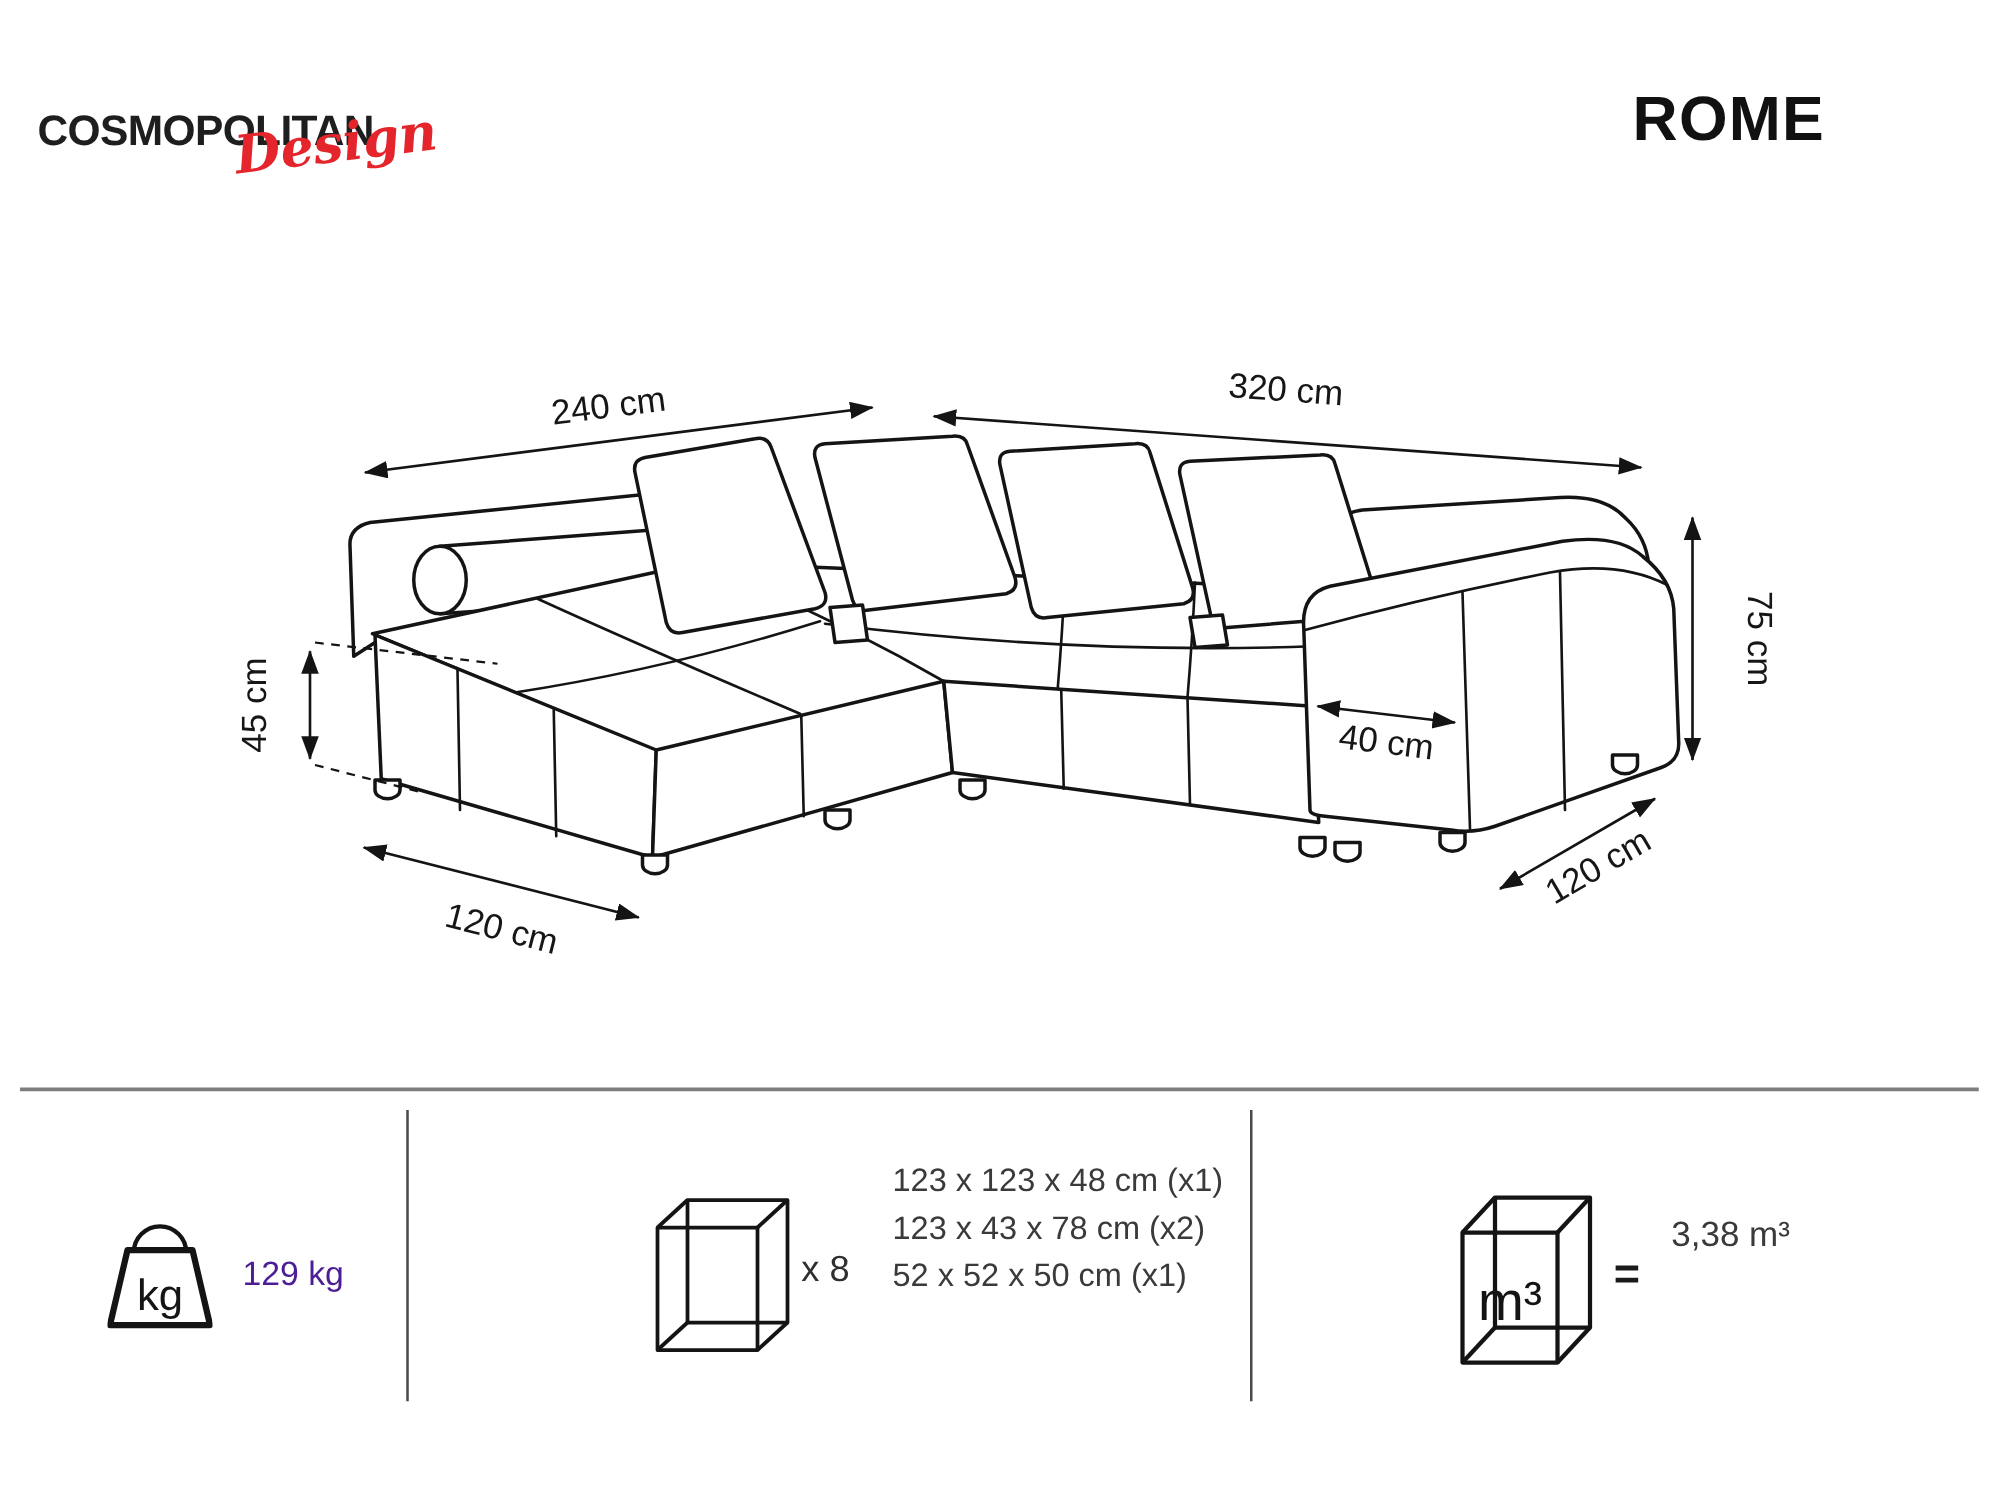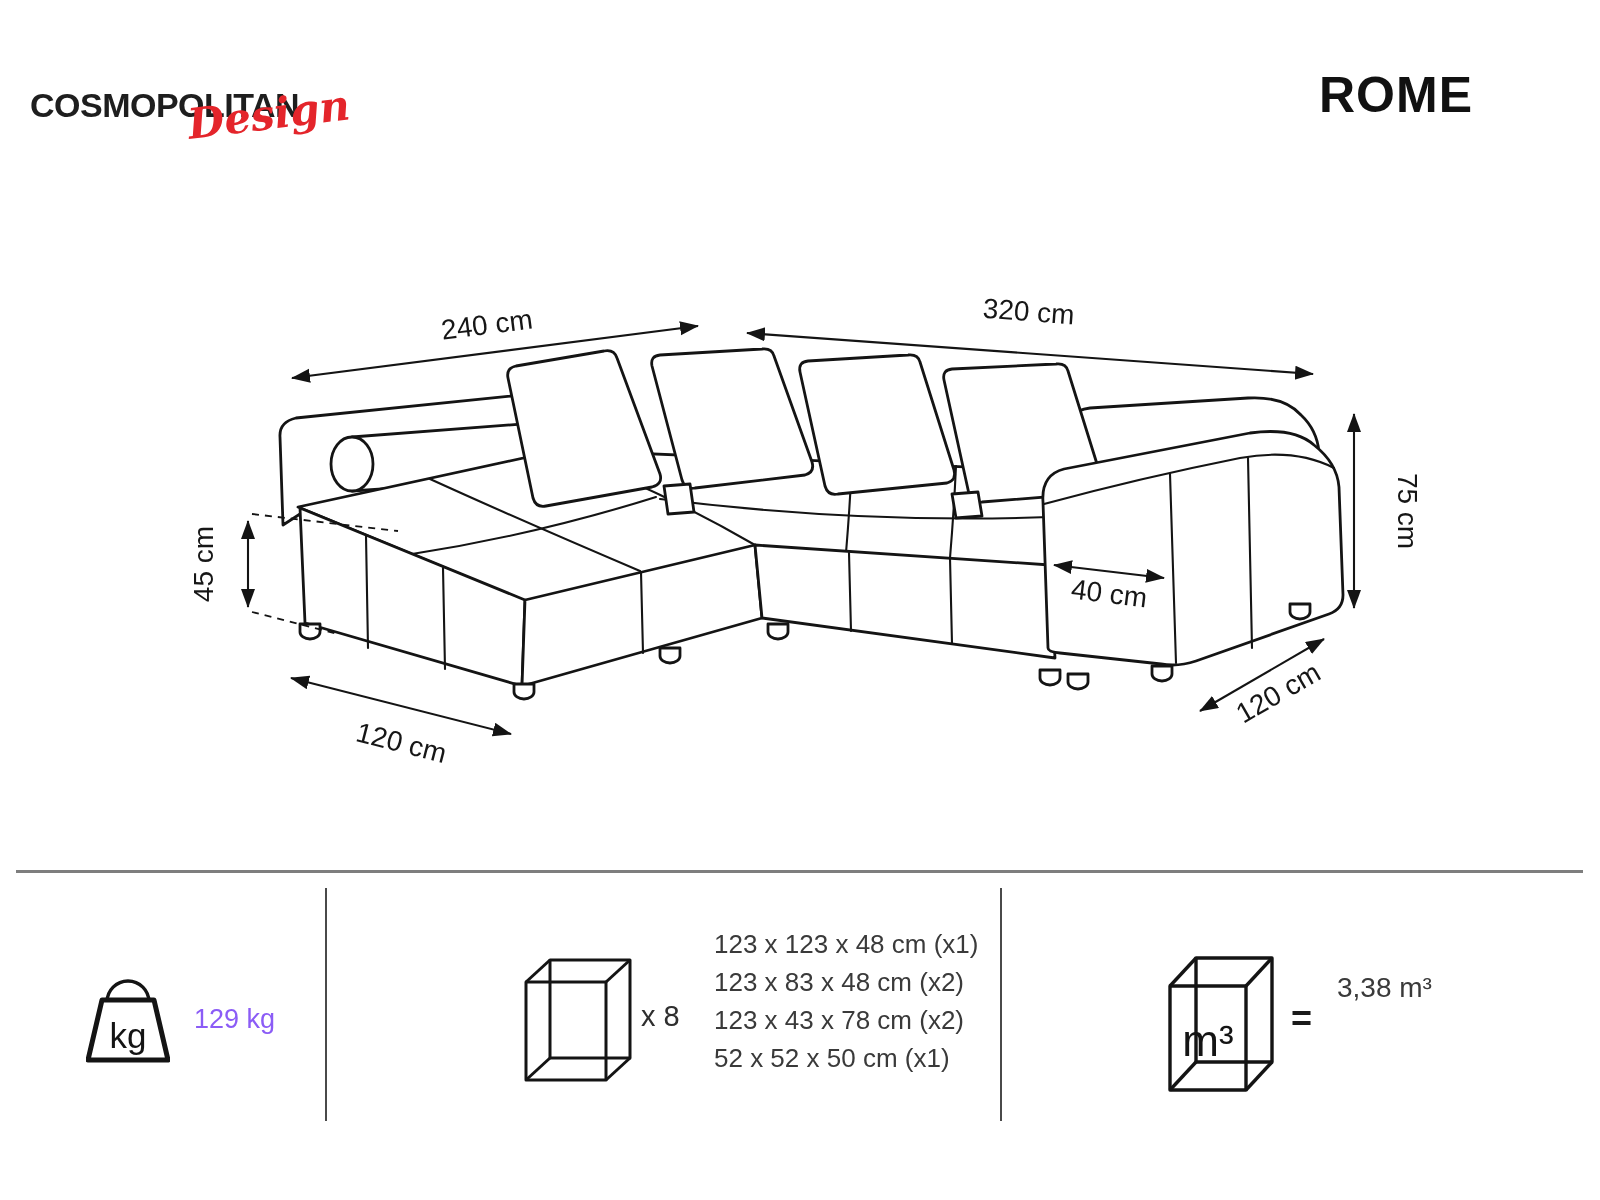--- a/index.html
+++ b/index.html
@@ -1,34 +1,34 @@
 <!DOCTYPE html>
 <html><head>
 <meta charset="utf-8">
 <style>
   html,body{margin:0;padding:0;background:#ffffff;}
   body{width:1600px;height:1200px;position:relative;font-family:"Liberation Sans",sans-serif;color:#1a1a1a;overflow:hidden;}
   .abs{position:absolute;}
   
   #brand{left:30px;top:86px;font-size:34px;font-weight:bold;letter-spacing:-0.5px;color:#1e1e1e;white-space:nowrap;}
   #brand-script{left:188px;top:100px;font-family:"DejaVu Serif",serif;font-style:italic;font-weight:bold;font-size:42px;color:#e4252b;transform:rotate(-7deg);transform-origin:left center;white-space:nowrap;}
-  #product-title{left:1306px;top:66px;font-size:50px;font-weight:bold;letter-spacing:1px;color:#111;margin-left:13px;}
+  #product-title{left:1306px;top:66px;font-size:50px;font-weight:bold;letter-spacing:1px;color:#111;}
   
   #diagram{left:0;top:0;width:1600px;height:1200px;}
   .sofa-line{fill:#ffffff;stroke:#141414;stroke-width:2.8;stroke-linejoin:round;}
   .seam{fill:none;stroke:#141414;stroke-width:2.1;stroke-linecap:round;}
   .dim-line{stroke:#141414;stroke-width:2.1;fill:none;}
   .dim-dash{stroke:#141414;stroke-width:1.8;fill:none;stroke-dasharray:7 6;}
   .dim-text{font-family:"Liberation Sans",sans-serif;font-size:28px;fill:#161616;text-anchor:middle;}
   
   #divider{left:16px;top:870px;width:1567px;height:3px;background:#7e7e7e;}
   .vsep{top:888px;width:2px;height:233px;background:#4a4a4a;}
   #vsep-1{left:325px;}
   #vsep-2{left:1000px;}
-  #weight-value{left:194px;top:1004px;font-size:27px;color:#8b5cf6;}
+  #weight-value{left:194px;top:1004px;font-size:27px;color:#4c1d95;}
   #box-count{left:641px;top:1000px;font-size:29px;color:#2f2f2f;text-align:center;}
   #package-list{left:714px;top:925px;width:312px;text-align:left;font-size:26px;line-height:38px;color:#3a3a3a;white-space:nowrap;}
   #volume-equals{left:1291px;top:998px;font-size:36px;font-weight:bold;color:#1a1a1a;}
   #volume-value{left:1337px;top:972px;font-size:28px;color:#3a3a3a;}
   .icon-stroke{stroke:#141414;fill:none;}
 </style>
 </head>
 <body>
 
 <div class="abs" id="brand">COSMOPOLITAN</div>
@@ -143,21 +143,20 @@
     <rect x="32" y="8" width="80" height="98"></rect>
     <line x1="8" y1="30" x2="32" y2="8"></line>
     <line x1="88" y1="30" x2="112" y2="8"></line>
     <line x1="88" y1="128" x2="112" y2="106"></line>
     <line x1="8" y1="128" x2="32" y2="106"></line>
   </g>
 </svg>
 <div class="abs" id="box-count">x 8</div>
 <div class="abs" id="package-list">
   <div>123 x 123 x 48 cm (x1)</div>
-  <div>123 x 83 x 48 cm (x2)</div>
   <div>123 x 43 x 78 cm (x2)</div>
   <div>52 x 52 x 50 cm (x1)</div>
 </div>
 
 <svg class="abs" style="left:1162px;top:950px;width:120px;height:146px;" viewBox="0 0 120 146" xmlns="http://www.w3.org/2000/svg">
   <g class="icon-stroke" stroke-width="3.4" stroke-linejoin="round">
     <rect x="8" y="36" width="76" height="104"></rect>
     <rect x="34" y="8" width="76" height="104"></rect>
     <line x1="8" y1="36" x2="34" y2="8"></line>
     <line x1="84" y1="36" x2="110" y2="8"></line>

